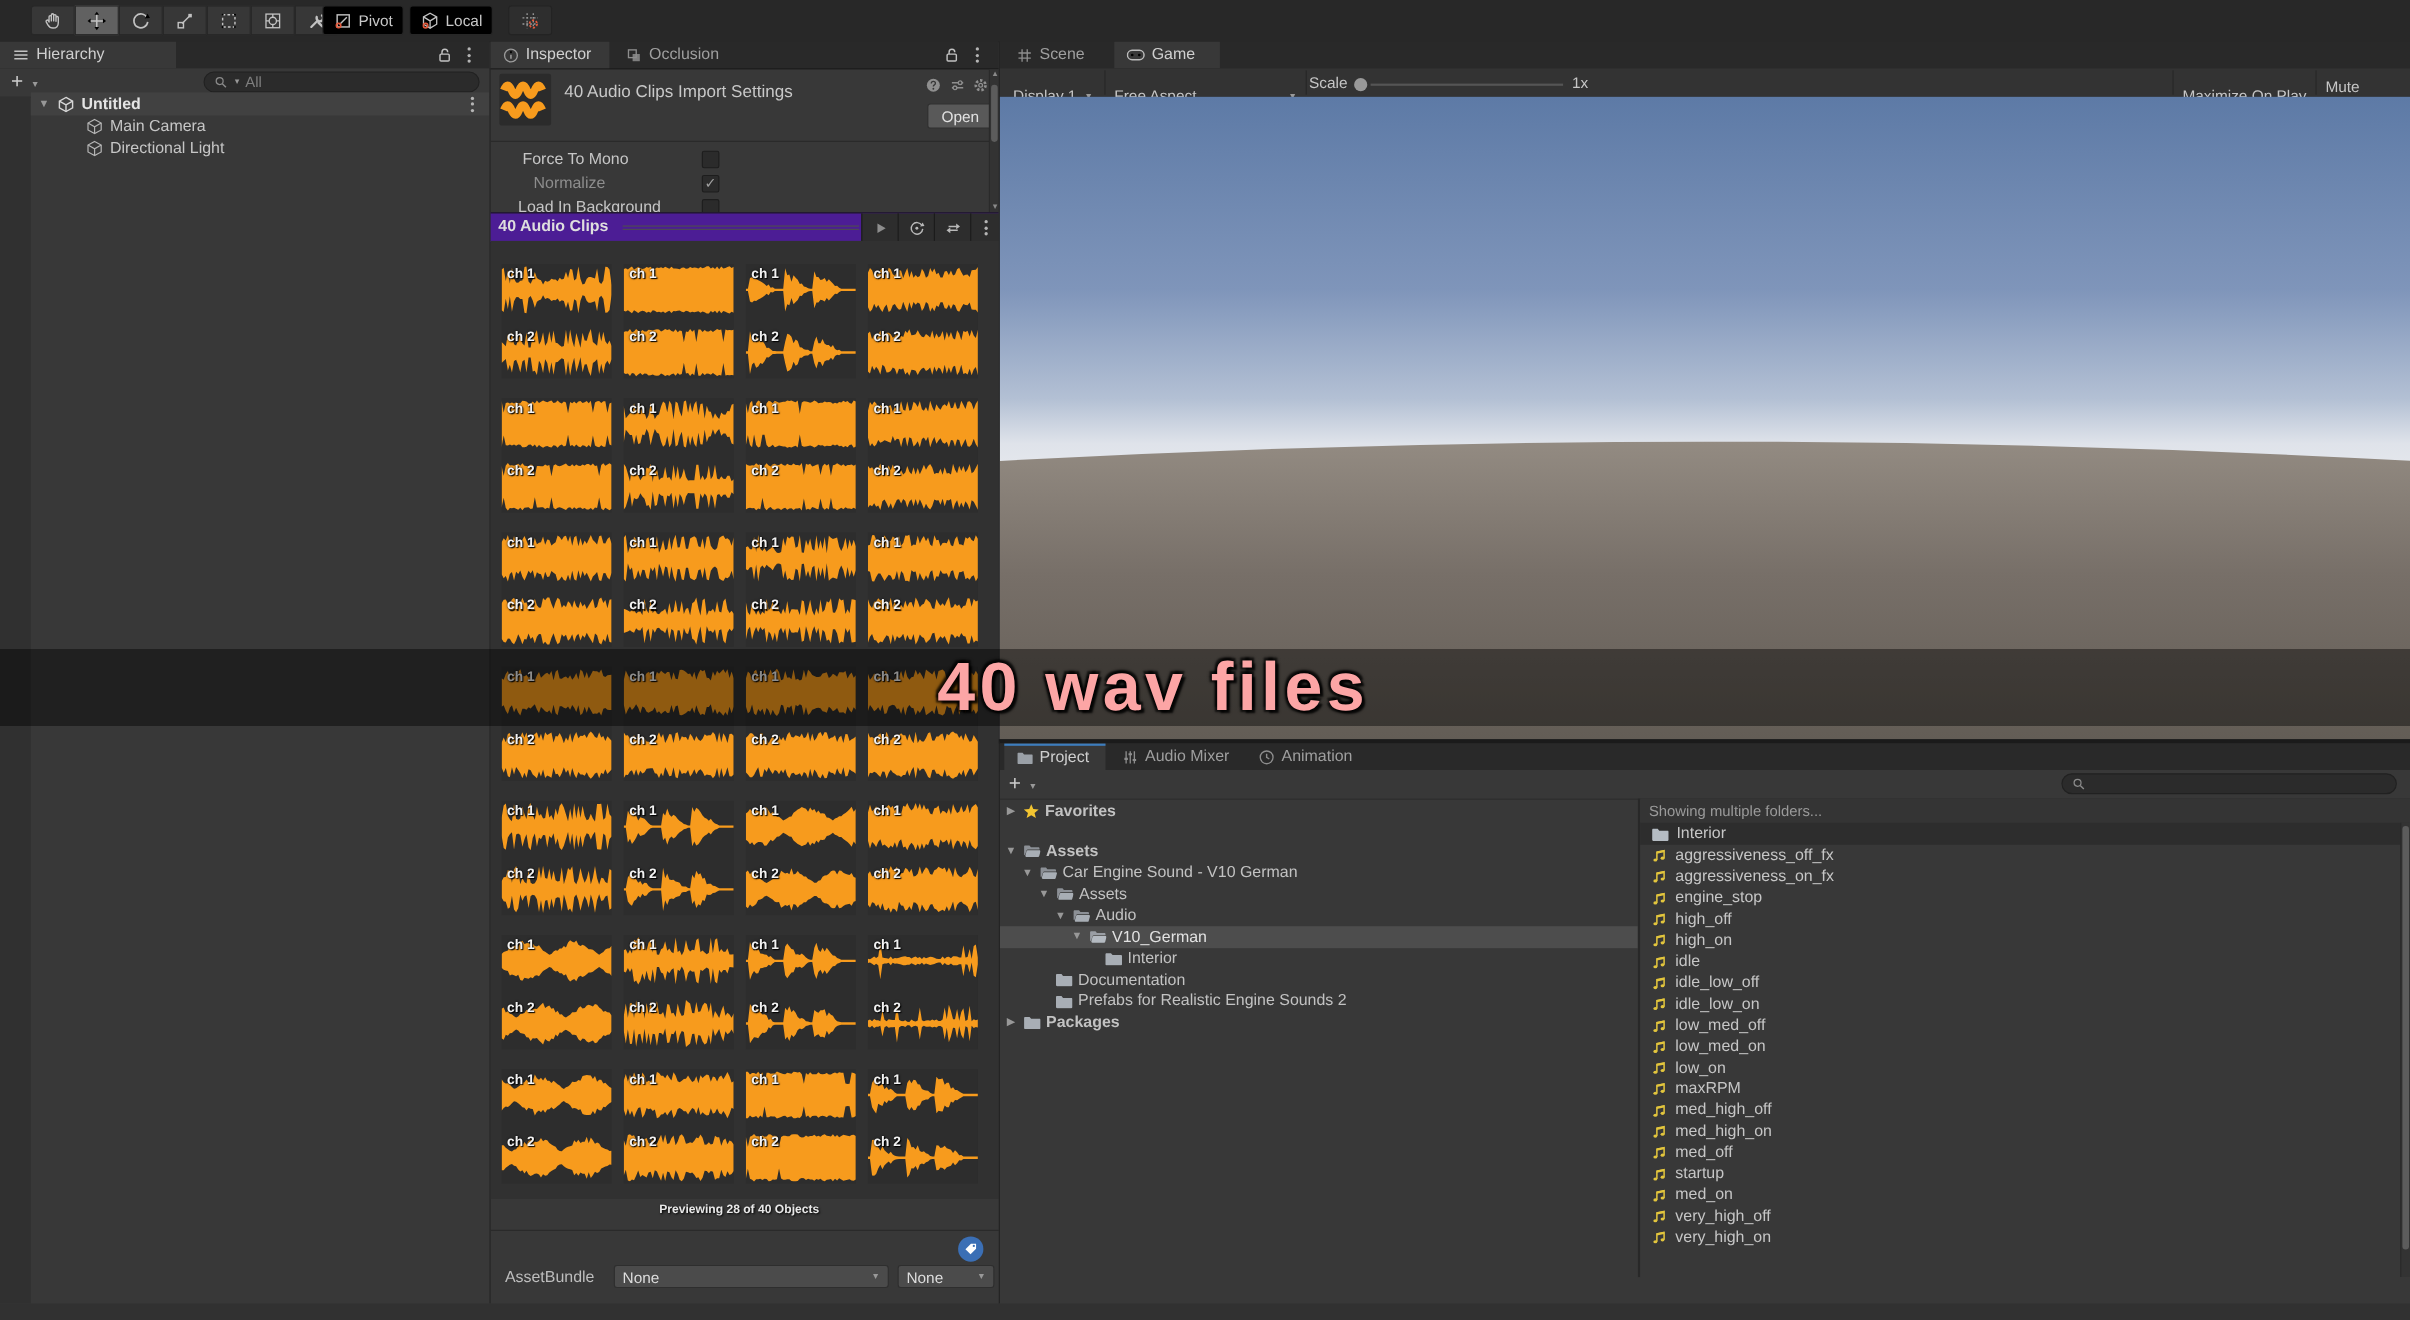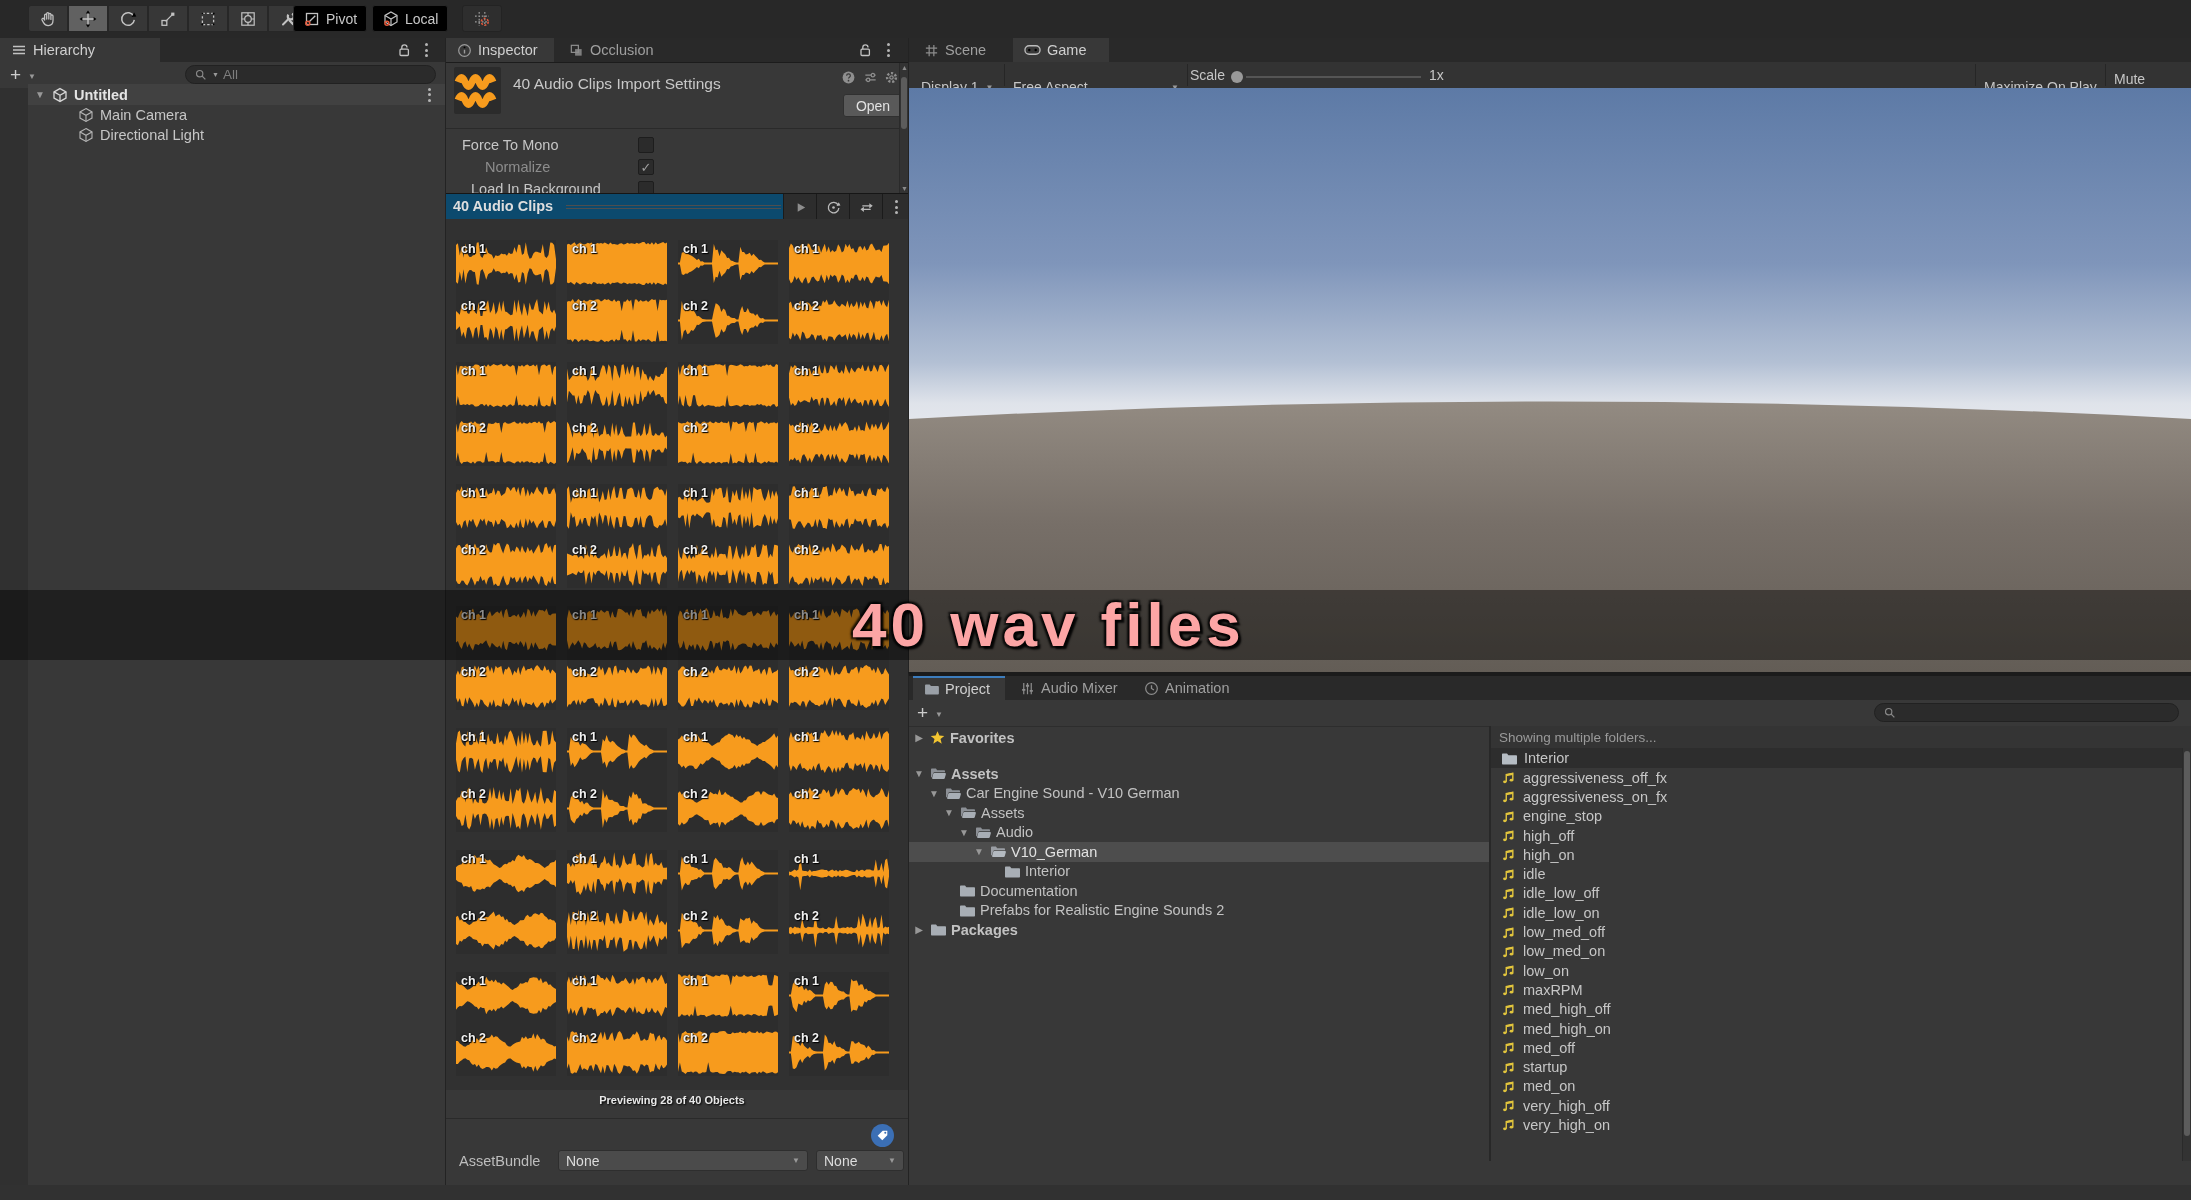--- a/index.html
+++ b/index.html
@@ -32,21 +32,21 @@
   .kebabv i{width:3px;height:3px;border-radius:50%;background:#b5b5b5;}
   
   .hrow{position:absolute;left:28px;right:0;height:20px;display:flex;align-items:center;gap:6px;
     color:#c6c6c6;font-size:14.5px;}
   
   #insp{border-left:1px solid #232323;}
   .chk{width:16px;height:16px;background:#2b2b2b;border:1px solid #1d1d1d;border-radius:2px;
     color:#c8c8c8;font-size:13px;display:flex;align-items:center;justify-content:center;box-sizing:border-box;}
   .setrow{position:absolute;left:0;width:100%;height:22px;display:flex;align-items:center;}
   .setlbl{color:#c6c6c6;font-size:14.5px;}
-  .prevhdr{position:absolute;left:0;right:0;top:155px;height:26px;background:#0c4a6e;
+  .prevhdr{position:absolute;left:0;right:0;top:155px;height:26px;background:#4c1d95;
     border-top:1px solid #161616;border-bottom:1px solid #161616;padding-left:48px;}
   .pbtn{position:absolute;top:0;height:26px;background:#2d2d2d;border-left:1px solid #1b1b1b;
     display:flex;align-items:center;justify-content:center;}
   .wave-cell{position:absolute;width:100px;height:104px;background:#2d2d2d;}
   .wave-ch{position:absolute;left:0;width:100px;height:47px;}
   .wlabel{position:absolute;left:5px;top:2px;font-size:12.5px;font-weight:bold;color:#f2f2f2;
     text-shadow:1px 1px 1px #000,0 0 2px #000;}
   .dd{position:absolute;height:21px;background:#4b4b4b;border:1px solid #2e2e2e;border-radius:3px;
     display:flex;align-items:center;justify-content:space-between;padding:0 7px;box-sizing:border-box;
     color:#dddddd;font-size:14px;}
@@ -393,21 +393,21 @@
             <use href="#i-gear"></use>
           </svg>
         </div>
       <div class="abs" style="left:397px;top:32px;width:58px;height:21px;background:#595959;border:1px solid #303030;border-radius:3px;display:flex;align-items:center;justify-content:center;color:#e2e2e2;font-size:14px">
         <span>Open</span>
       </div>
     </div>
 
     <div class="abs" style="left:0;top:90px;width:452px;height:65px;overflow:hidden">
       <div class="setrow" style="top:6px">
-        <span class="setlbl" style="margin-left:16px">Force To Mono</span>
+        <span class="setlbl" style="margin-left:29px">Force To Mono</span>
         <div class="chk abs" style="left:192px"></div>
       </div>
       <div class="setrow" style="top:28px">
         <span class="setlbl" style="margin-left:39px;color:#8d8d8d">Normalize</span>
         <div class="chk abs" style="left:192px;color:#9f9f9f">
             <span>✓</span>
           </div>
       </div>
       <div class="setrow" style="top:50px">
         <span class="setlbl" style="margin-left:25px">Load In Background</span>

